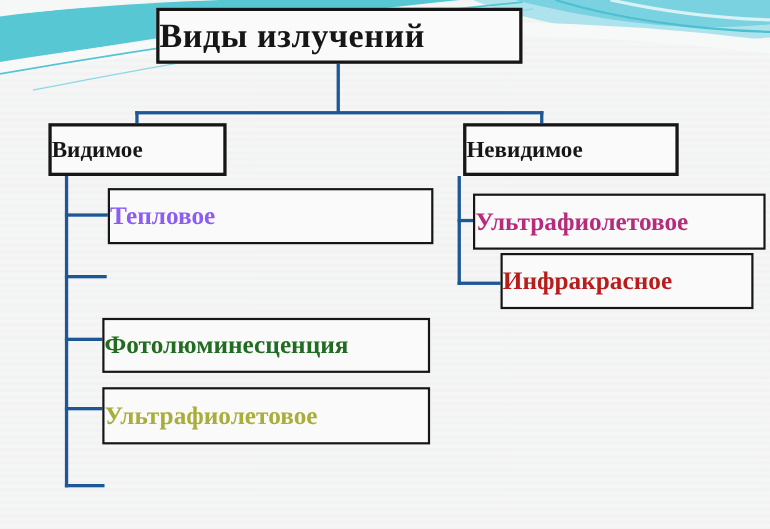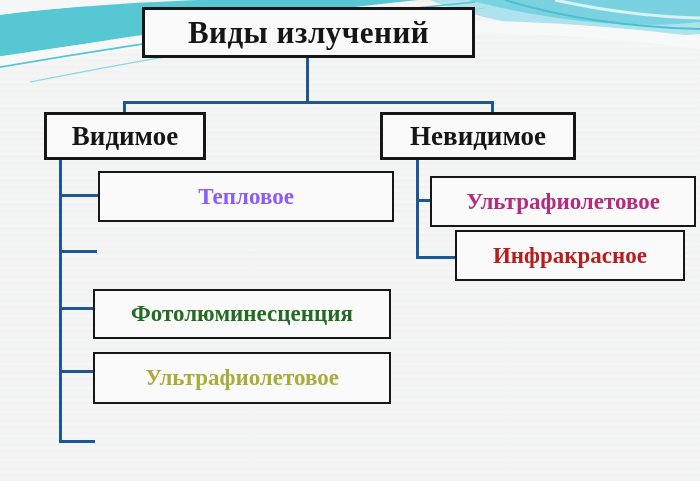--- a/index.html
+++ b/index.html
@@ -12,26 +12,26 @@
     position:relative;width:700px;height:481px;overflow:hidden;
     background:#f2f3f3;
     background-image:repeating-linear-gradient(0deg,#f1f2f2 0px,#f6f6f6 3px,#f1f2f2 6px);
   }
   #banner{position:absolute;left:0;top:0;width:700px;height:90px;}
   .node{
     position:absolute;
     background:#fafafa;
     border:3px solid #161616;
     box-sizing:border-box;
-    display:flex;align-items:center;justify-content:center;
+    display:flex;align-items:center;justify-content:flex-start;
     white-space:nowrap;
   }
   .node .lbl{font-weight:bold;color:#161616;}
   .root .lbl{font-size:31px;letter-spacing:.5px;}
-  .branch .lbl{font-size:27px;}
+  .branch .lbl{font-size:21px;}
   .leaf{border-width:2.5px;}
   .leaf .lbl{font-size:23px;}
   .conn{position:absolute;background:#1d5795;}
 </style>
 </head>
 <body>
 
 <div id="stage">
 
   <svg id="banner" viewBox="0 0 700 90" aria-hidden="true">
@@ -62,21 +62,21 @@
   <div class="conn" style="left:416px;top:199px;width:40px;height:3px"></div>
   <div class="conn" style="left:416px;top:256px;width:40px;height:3px"></div>
 
   <div class="node root" style="left:142px;top:7px;width:333px;height:51px">
     <span class="lbl">Виды излучений</span>
   </div>
 
   <div class="node branch" style="left:44px;top:112px;width:162px;height:48px">
     <span class="lbl">Видимое</span>
   </div>
-  <div class="node branch" style="left:380px;top:112px;width:196px;height:48px">
+  <div class="node branch" style="left:421px;top:112px;width:196px;height:48px">
     <span class="lbl">Невидимое</span>
   </div>
 
   <div class="node leaf" style="left:98px;top:171px;width:296px;height:51px">
     <span class="lbl" style="color: #8b5cf6;">Тепловое</span>
   </div>
   <div class="node leaf" style="left:93px;top:289px;width:298px;height:50px">
     <span class="lbl" style="color: rgb(34, 107, 34);">Фотолюминесценция</span>
   </div>
   <div class="node leaf" style="left:93px;top:352px;width:298px;height:52px">

